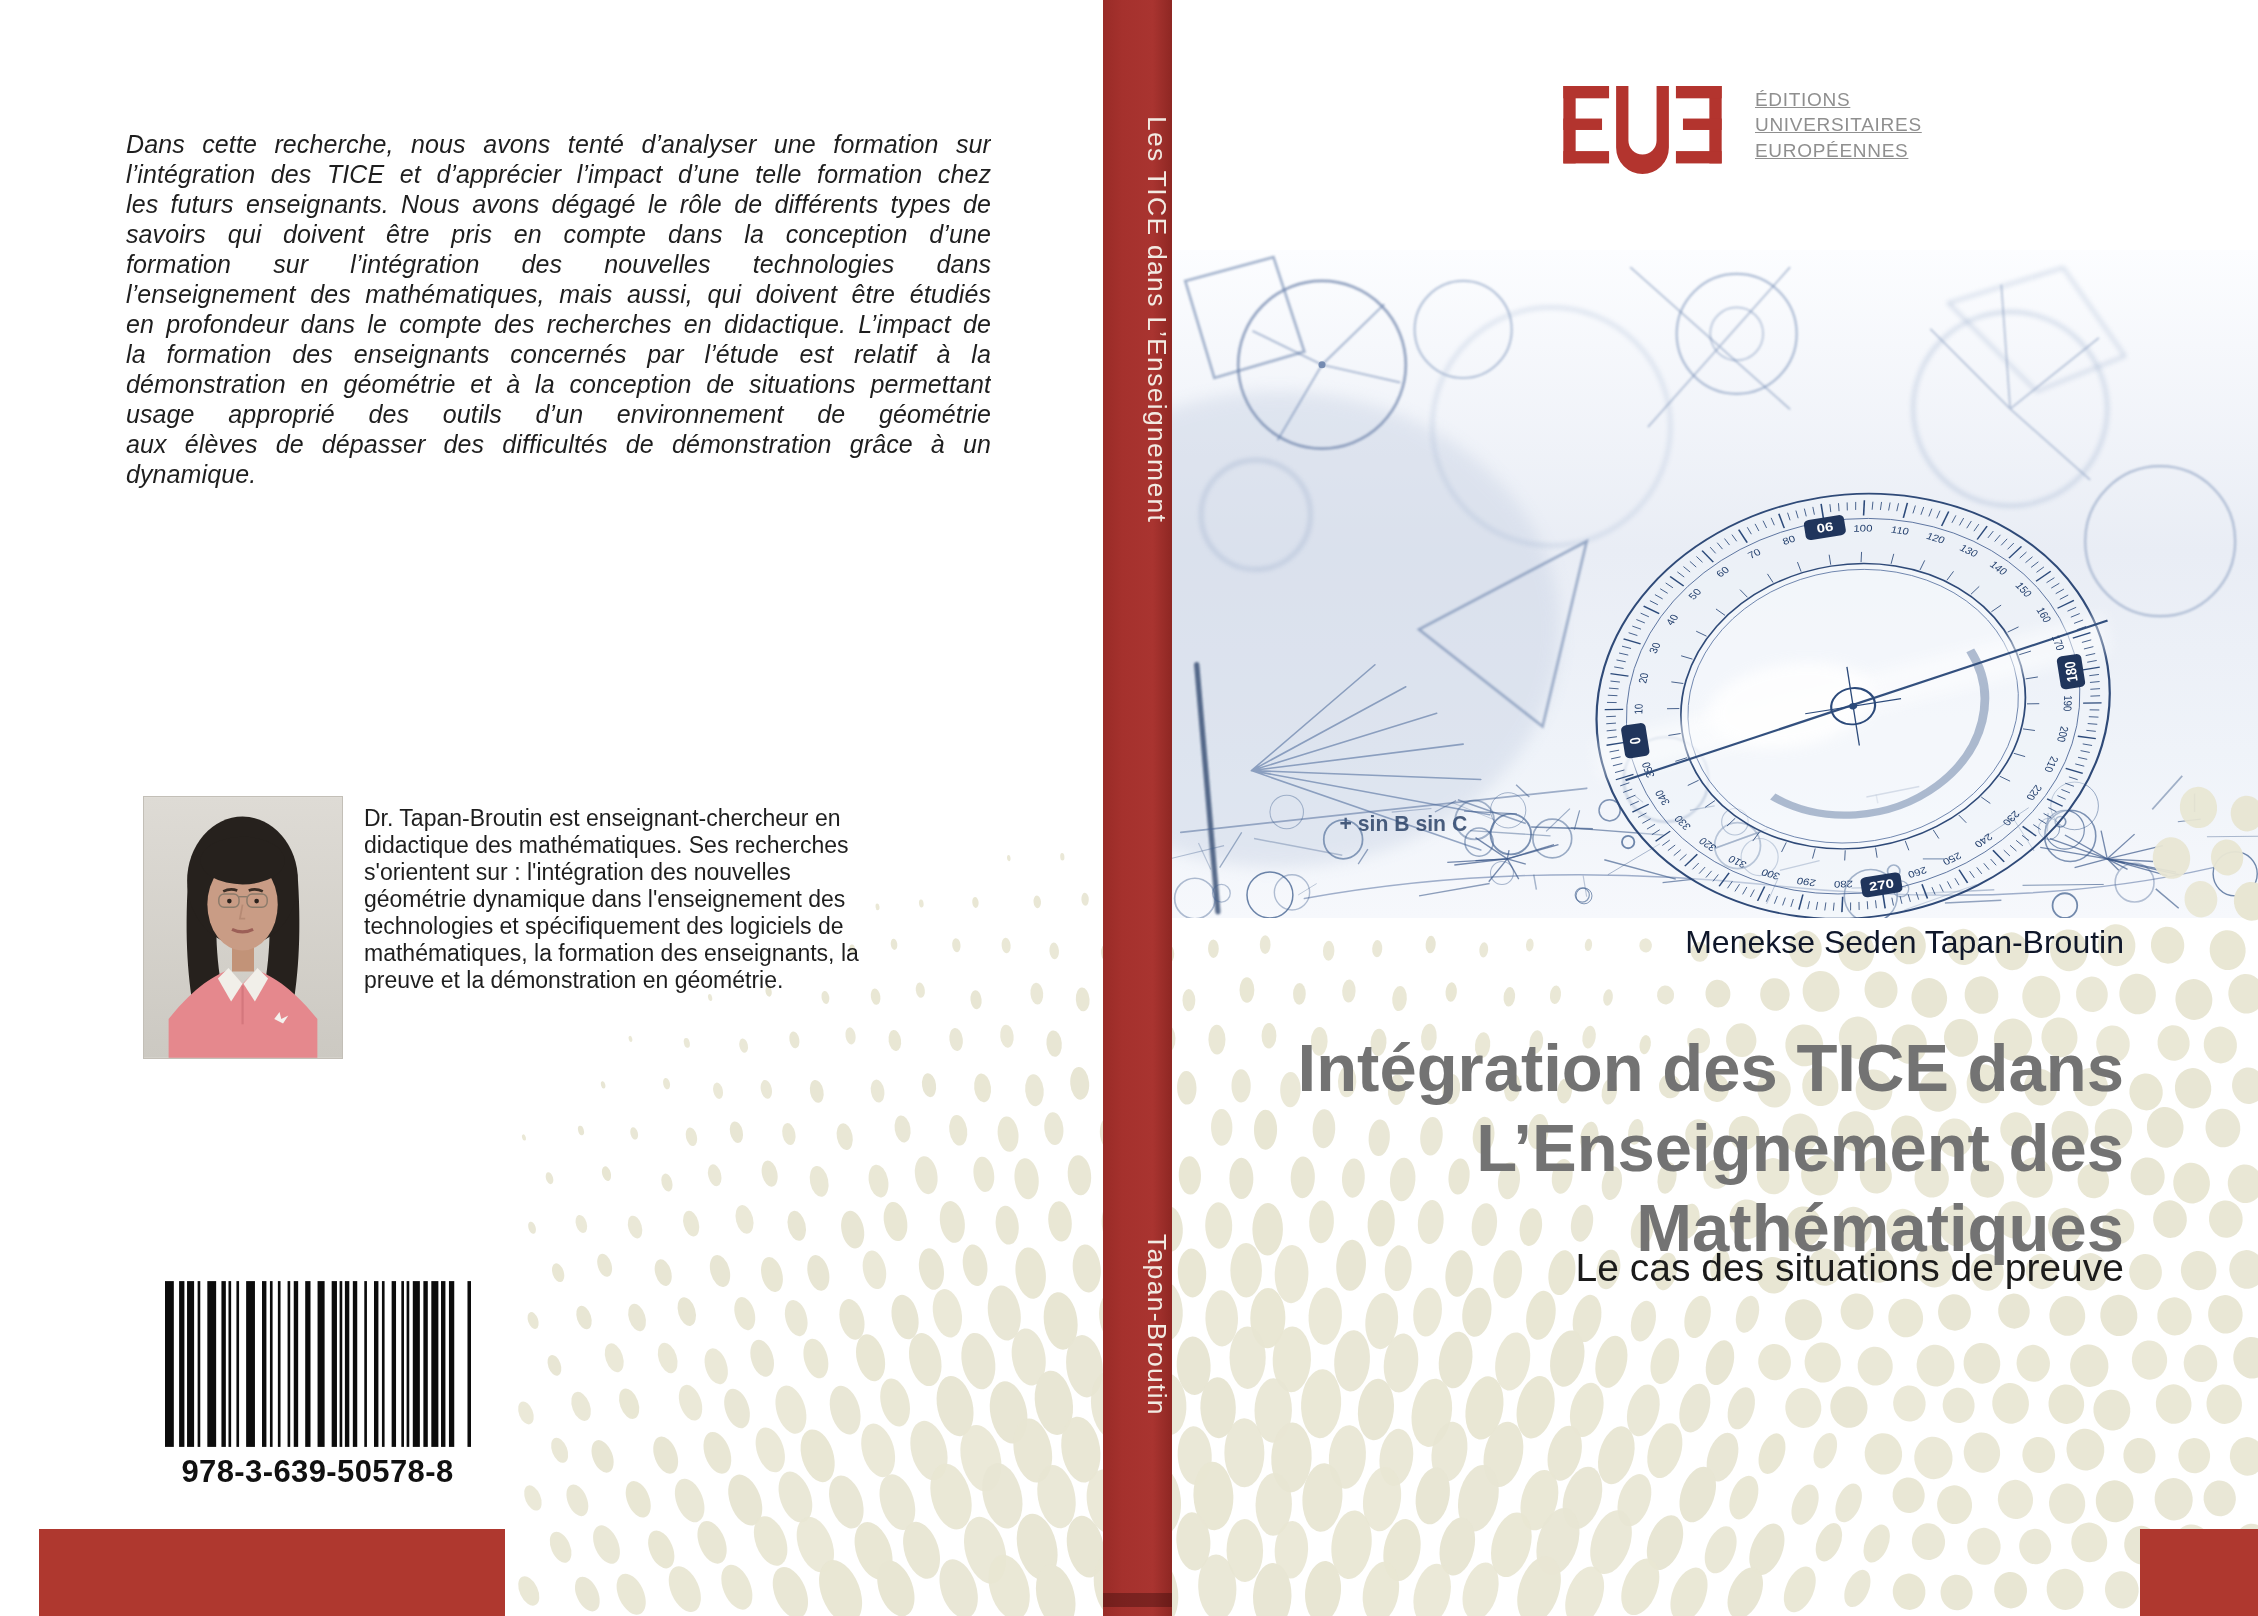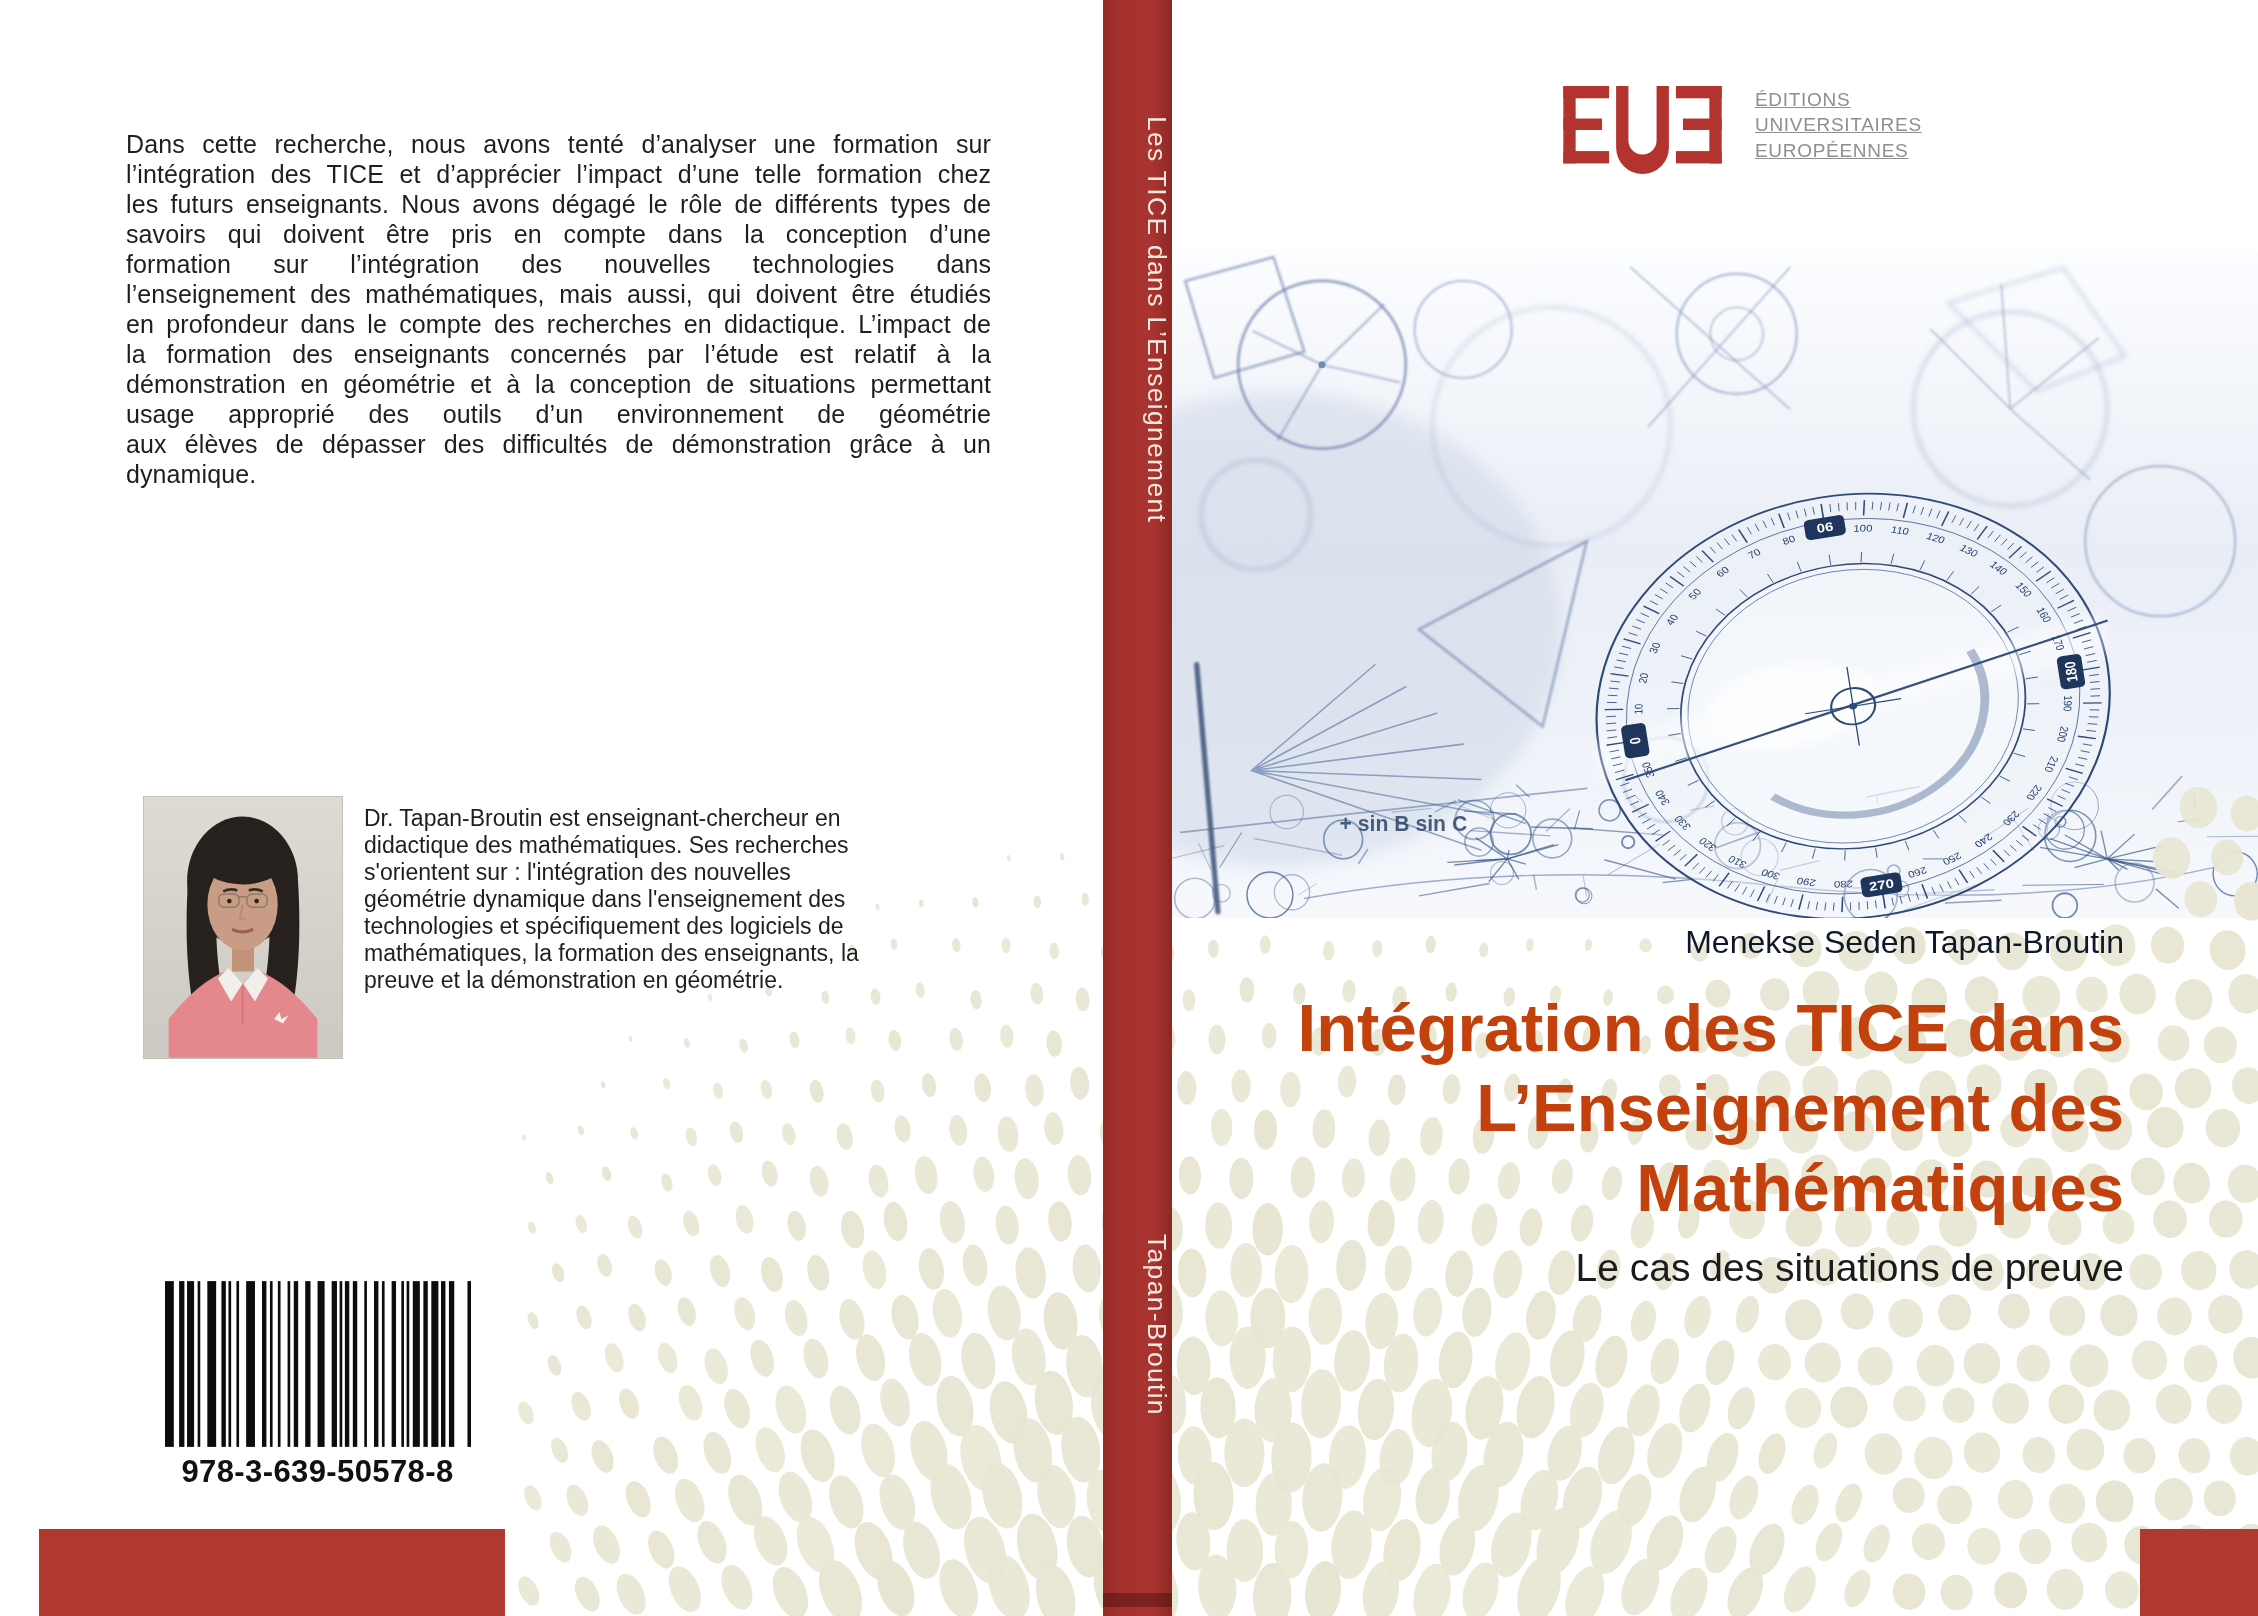--- a/index.html
+++ b/index.html
@@ -6,21 +6,21 @@
   body{width:2258px;height:1616px;position:relative;overflow:hidden;
        font-family:"Liberation Sans", sans-serif;color:#1e1e1e;}
   .abs{position:absolute;}
 
   
   #blurb{left:126px;top:129px;width:865px;}
   #blurb .bl{font-size:25px;line-height:30px;height:30px;white-space:nowrap;
              text-align:justify;text-align-last:justify;letter-spacing:0.1px;}
   #blurb .bl.last{text-align-last:left;}
   
-  #blurb .bl{white-space:normal;overflow:hidden;}
+  #blurb .bl{white-space:normal;overflow:hidden;font-style:italic;}
 
   #author-photo{left:143px;top:796px;width:198px;height:261px;
                 border:0.9px solid #c3bfb7;box-shadow:0 0 0 0.9px #e7e4de inset;}
   #bio{left:364px;top:805px;width:609px;}
   #bio .bl{font-size:23px;line-height:27px;}
 
   #barcode-box{left:141px;top:1246px;width:353px;height:265px;background:#ffffff;}
   #barcode-svg{left:24px;top:35px;}
   #isbn{left:0;top:208px;width:353px;text-align:center;font-size:31px;font-weight:bold;
         letter-spacing:0.4px;color:#111;}
@@ -40,22 +40,22 @@
   #artwork{left:1172px;top:250px;width:1087px;height:668px;}
   svg text{font-family:"Liberation Sans", sans-serif;}
 
   #publisher{left:1563px;top:84px;}
   #logo-mark{position:absolute;left:0;top:1.8px;}
   #publisher-name{position:absolute;left:192px;top:2.6px;color:#8f8f8f;
                   font-size:19px;line-height:25.6px;letter-spacing:0.7px;text-decoration:underline;}
 
   #front-author{right:134px;top:924px;width:970px;text-align:right;
                 font-size:32px;color:#0f172a;}
-  #front-title{right:134px;top:988px;width:1041px;text-align:right;
-               font-size:67px;line-height:80px;font-weight:bold;color:#c2410c;}
+  #front-title{right:134px;top:1028px;width:1041px;text-align:right;
+               font-size:67px;line-height:80px;font-weight:bold;color:#737373;}
   #front-subtitle{right:134px;top:1246px;width:970px;text-align:right;
                   font-size:39px;color:#1b1b1b;}
 
   
   .red-block{background:#af382f;border-bottom:3.5px solid #7a241f;}
   #block-left{left:39px;top:1529px;width:466px;height:87px;}
   #block-right{left:2140px;top:1529px;width:118px;height:87px;}
 
   #dots-svg{left:0;top:0;}
 </style>

